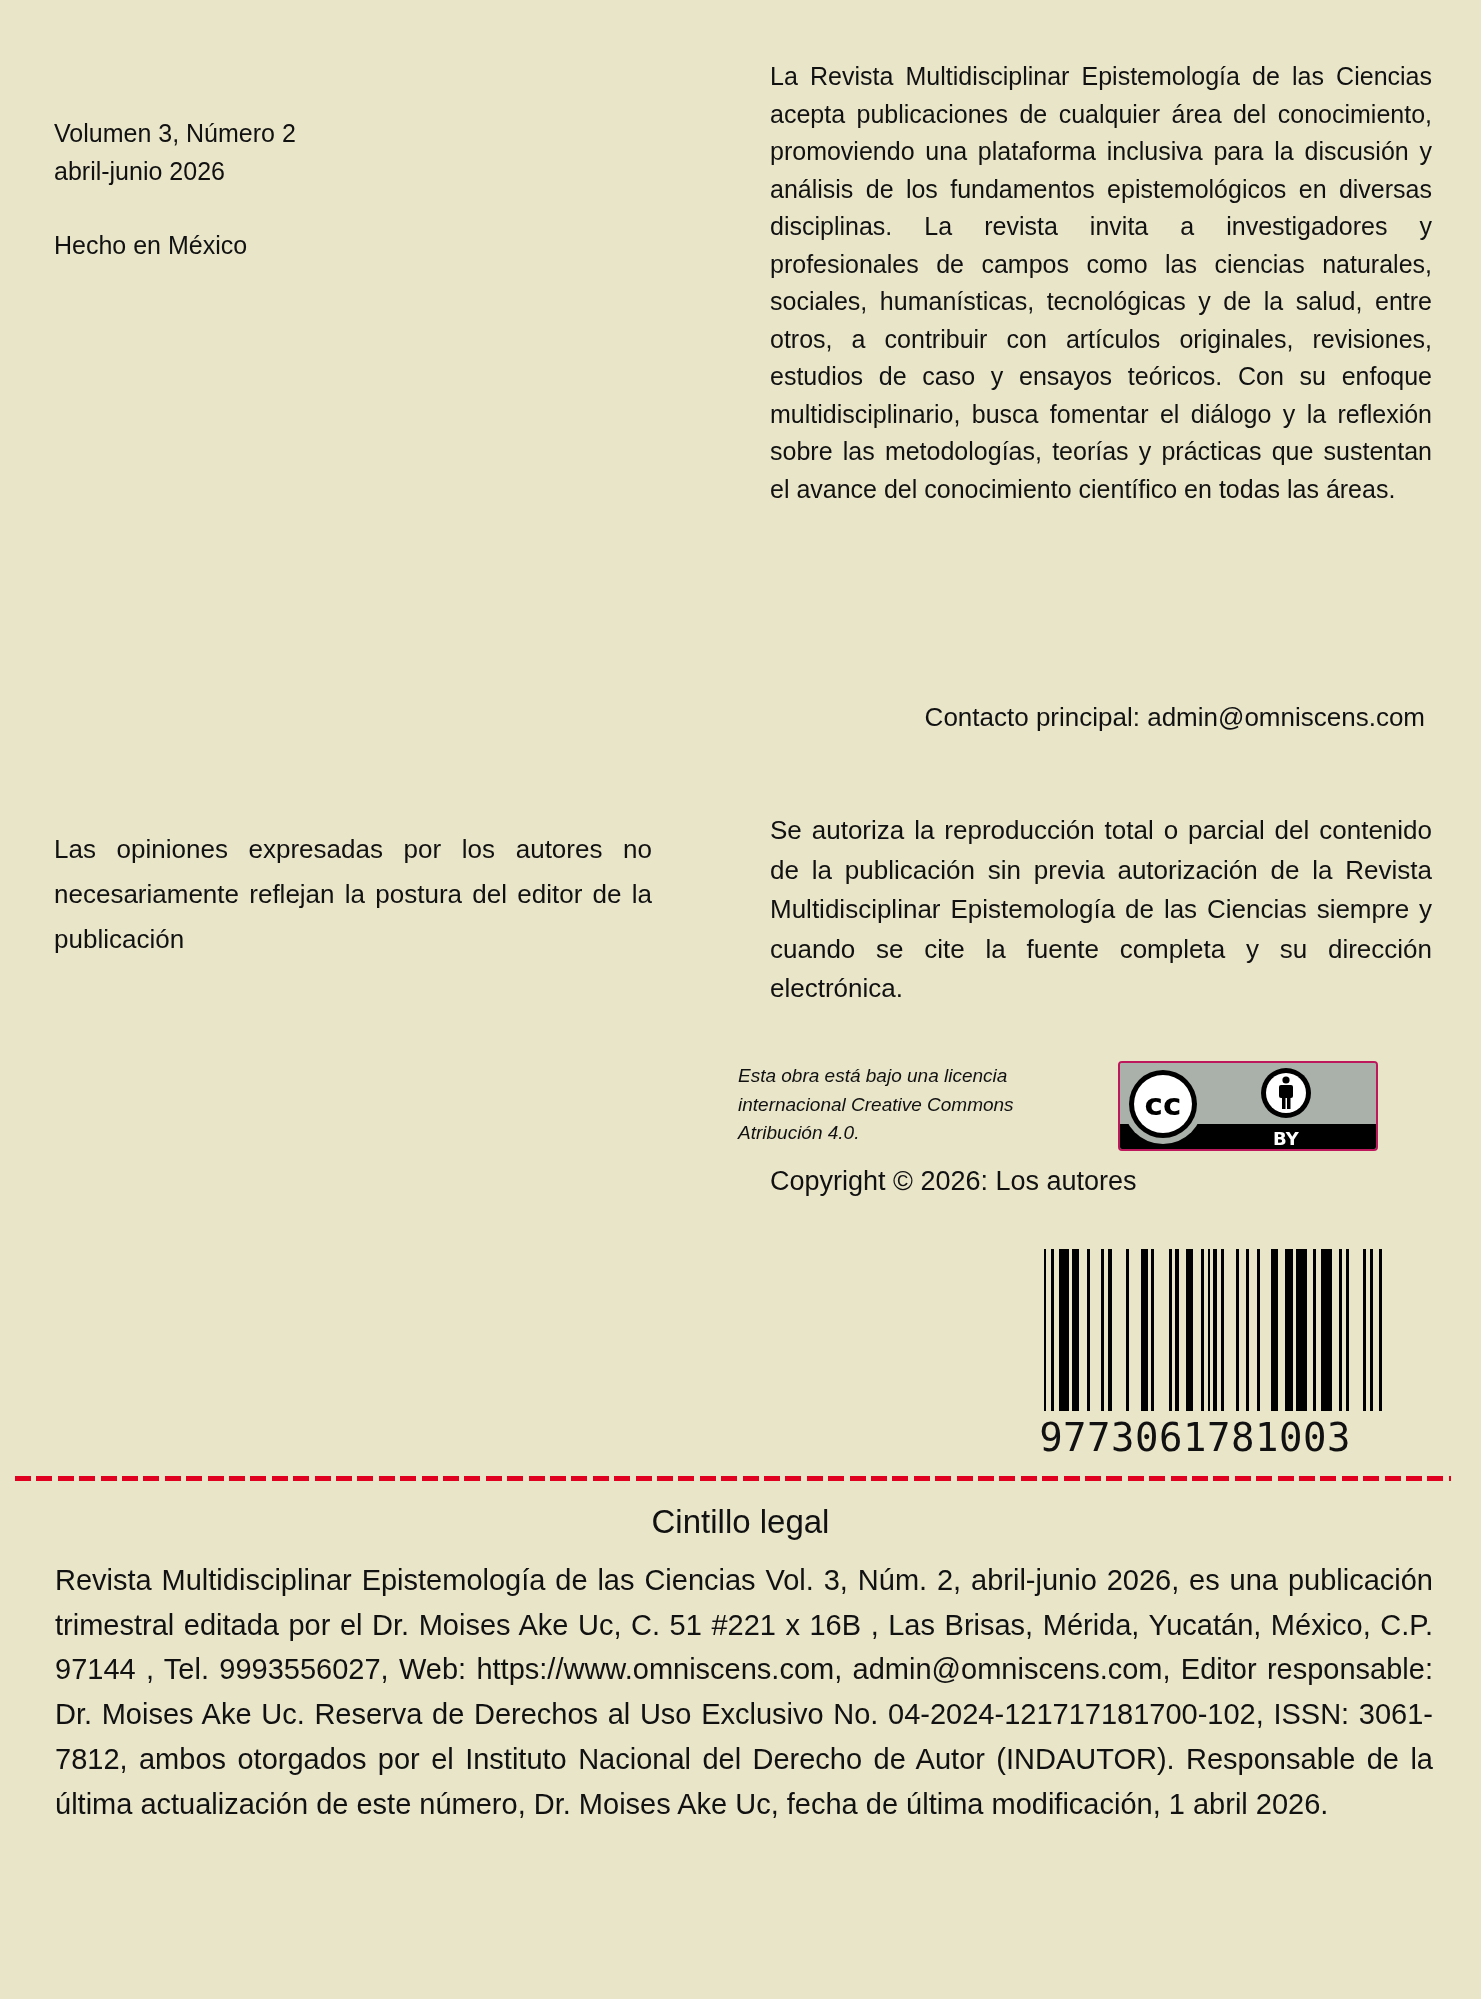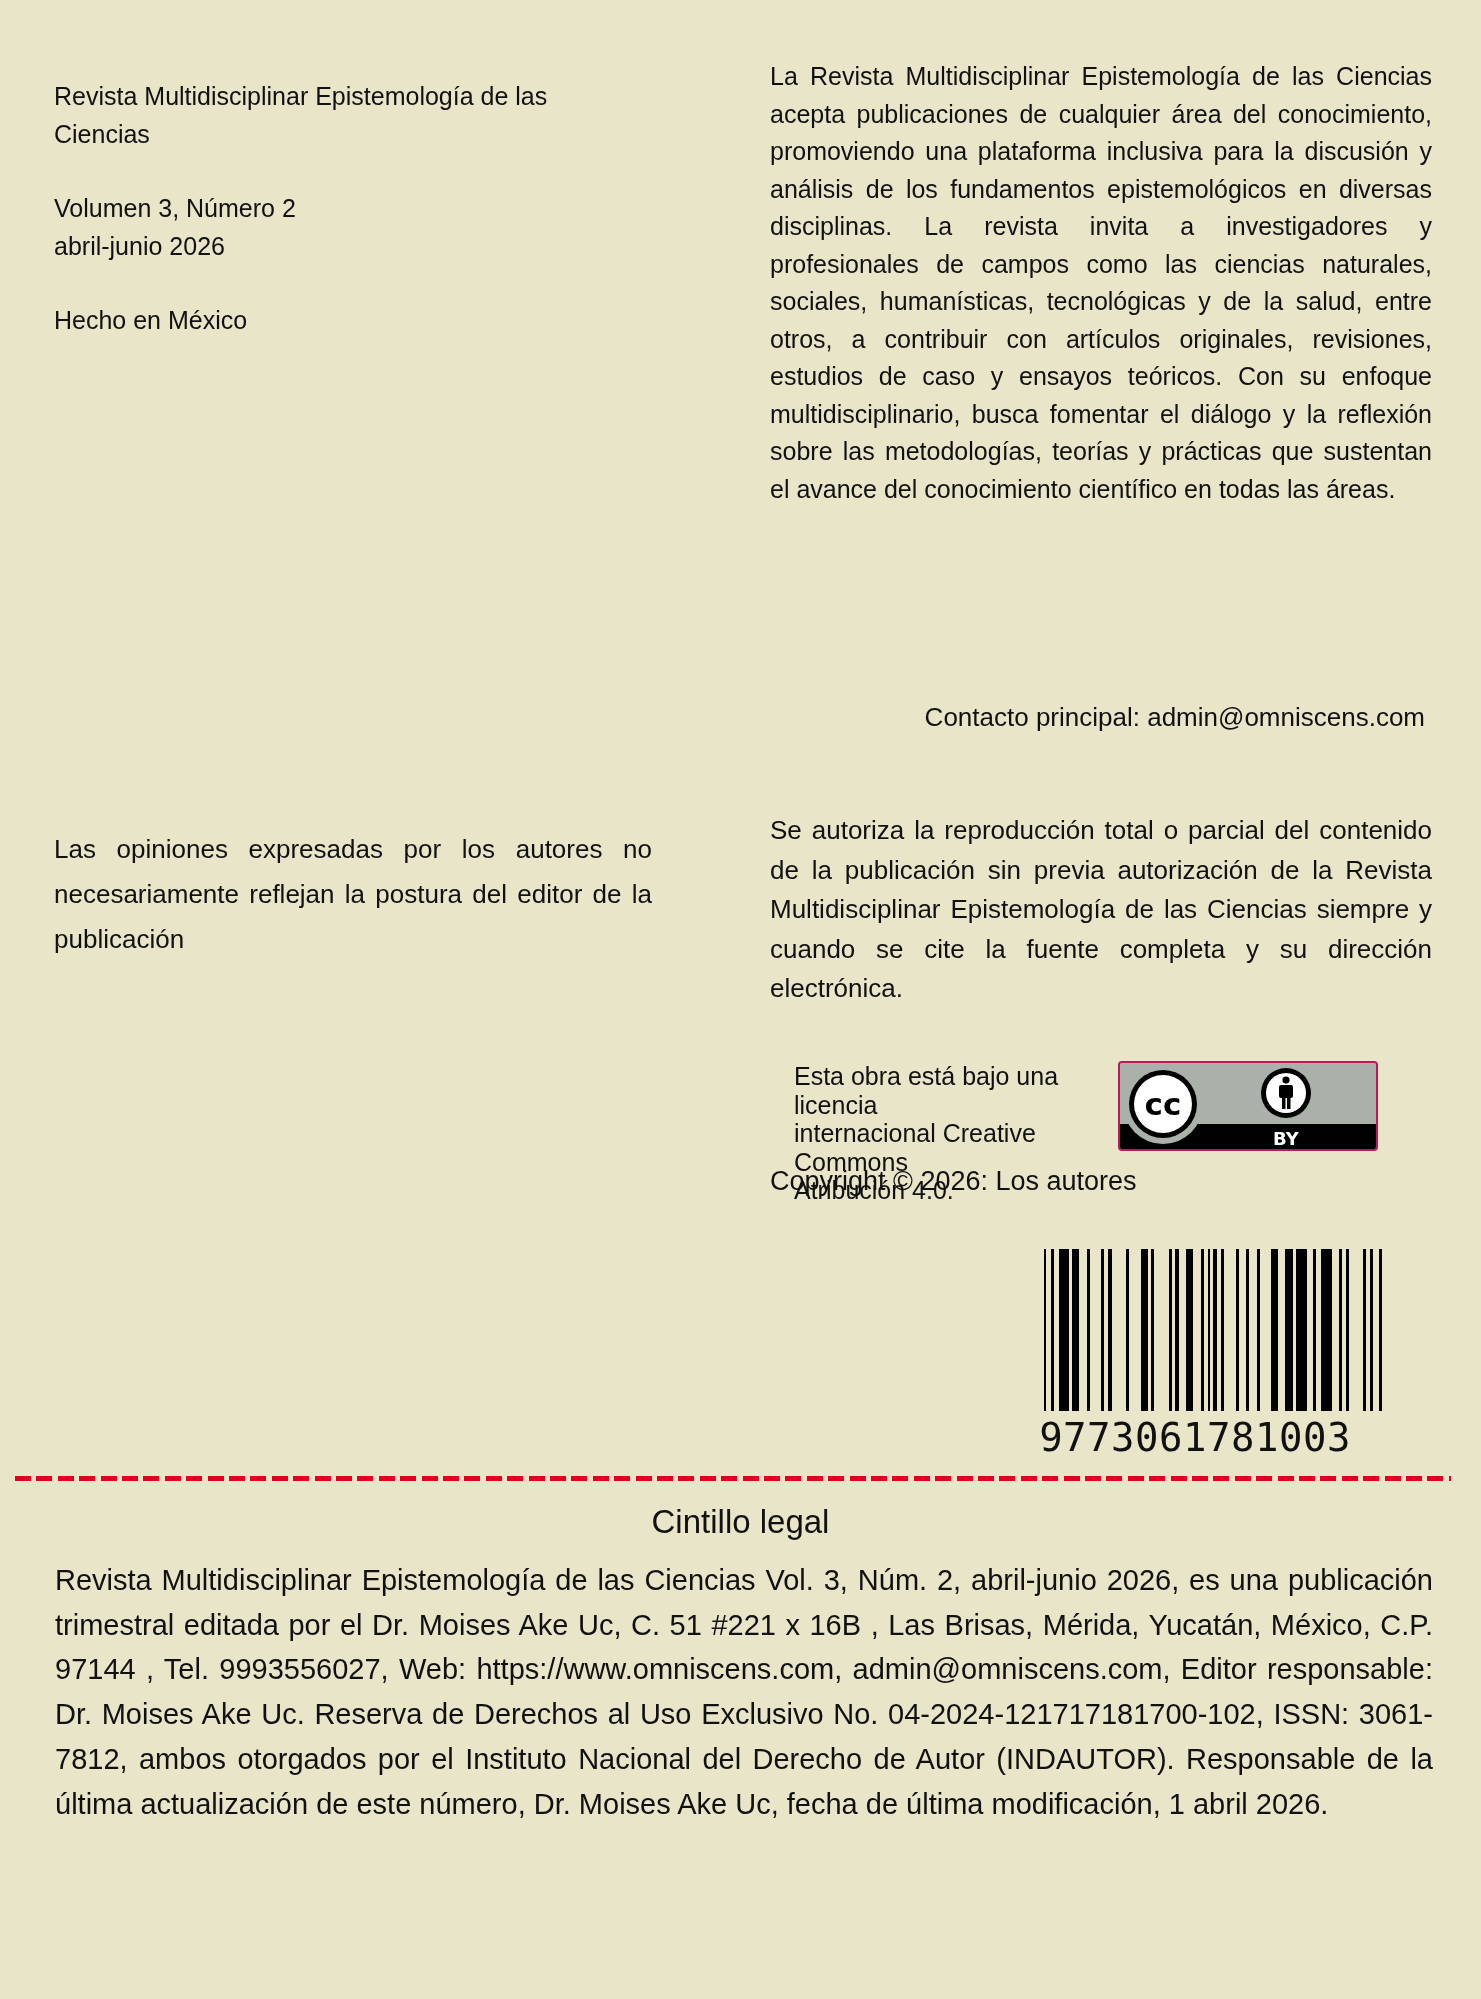--- a/index.html
+++ b/index.html
@@ -34,22 +34,22 @@
     left: 54px; top: 827px; width: 598px;
     font-size: 26px; line-height: 45px;
     text-align: justify;
   }
   .authorization {
     left: 770px; top: 811px; width: 662px;
     font-size: 26px; line-height: 39.5px;
     text-align: justify;
   }
   .license-text {
-    left: 794px; top: 1062px; width: 330px;
-    font-size: 25px; line-height: 28.5px;
+    left: 738px; top: 1062px; width: 330px;
+    font-size: 19px; line-height: 28.5px; font-style: italic;
   }
   .cc-badge {
     left: 1118px; top: 1061px; width: 260px; height: 90px;
     border-radius: 4px;
     overflow: hidden;
     background: #aab1aa;
     border: 2px solid #be185d;
     box-sizing: border-box;
   }
   .copyright {
@@ -80,21 +80,20 @@
   .legal-body {
     left: 55px; top: 1558px; width: 1378px;
     font-size: 29px; line-height: 44.7px;
     text-align: justify;
   }
 </style>
 </head>
 <body>
 
 <div class="abs left-block">
-  <p class="p" style="width:590px;">Revista Multidisciplinar Epistemología  de las Ciencias</p>
   <div class="gap"></div>
   <p class="p">Volumen 3, Número 2</p>
   <p class="p">abril-junio 2026</p>
   <div class="gap"></div>
   <p class="p">Hecho en México</p>
 </div>
 
 <p class="abs p right-desc">La Revista Multidisciplinar Epistemología de las Ciencias acepta publicaciones de cualquier área del conocimiento, promoviendo una plataforma inclusiva para la discusión y análisis de los fundamentos epistemológicos en diversas disciplinas. La revista invita a investigadores y profesionales de campos como las ciencias naturales, sociales, humanísticas, tecnológicas y de la salud, entre otros, a contribuir con artículos originales, revisiones, estudios de caso y ensayos teóricos. Con su enfoque multidisciplinario, busca fomentar el diálogo y la reflexión sobre las metodologías, teorías y prácticas que sustentan el avance del conocimiento científico en todas las áreas.</p>
 
 <p class="abs p contact">Contacto principal: admin@omniscens.com</p>

